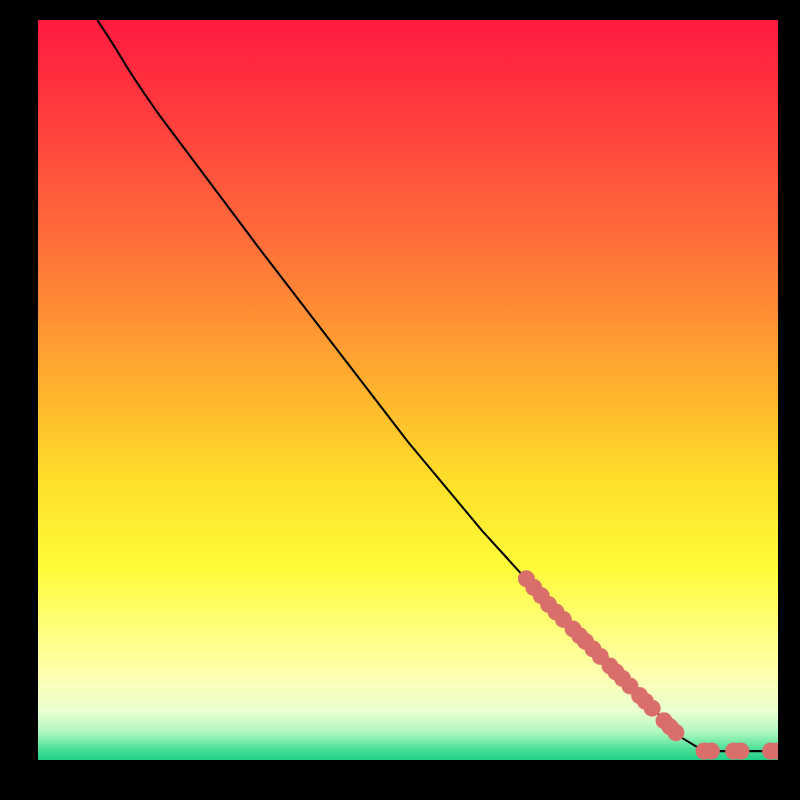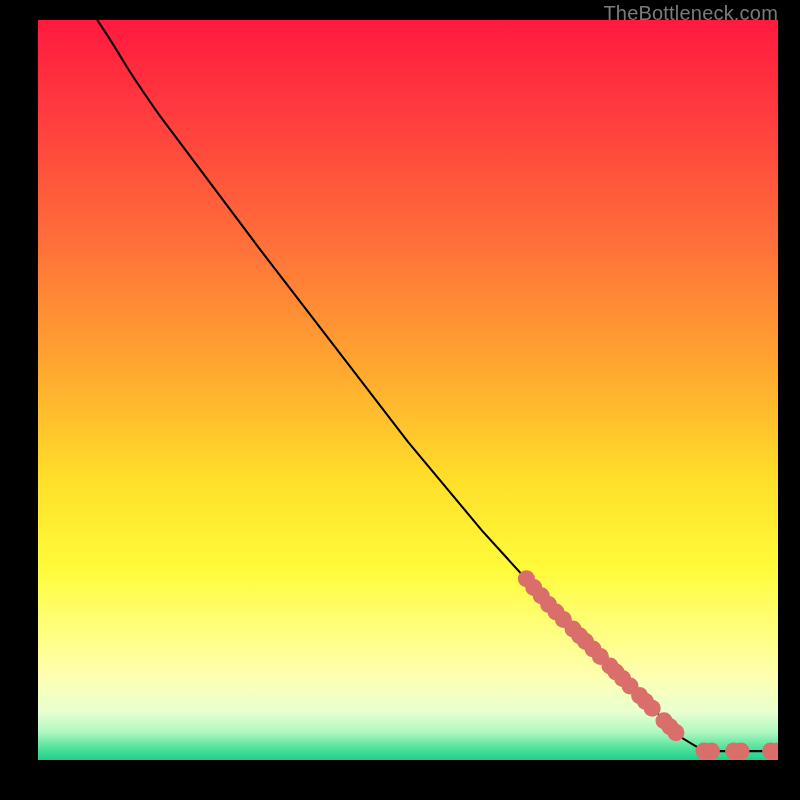--- a/index.html
+++ b/index.html
@@ -43,21 +43,20 @@
     color: #7b7b7b;
     font-size: 20px;
     font-weight: 500;
     letter-spacing: 0.2px;
   }
 </style>
 </head>
 <body>
 
 <div class="frame">
-  <div class="watermark">TheBottleneck.com</div>
   <div class="plot">
     <svg class="gradient" viewBox="0 0 100 100" preserveAspectRatio="none">
       <defs>
         <linearGradient id="bg" x1="0" y1="0" x2="0" y2="1">
             <stop offset="0%" stop-color="#ff1a3f"></stop>
             <stop offset="12%" stop-color="#ff3a3e"></stop>
             <stop offset="30%" stop-color="#ff6f3a"></stop>
             <stop offset="48%" stop-color="#ffab2f"></stop>
             <stop offset="62%" stop-color="#ffdf2a"></stop>
             <stop offset="74%" stop-color="#fffb3a"></stop>

